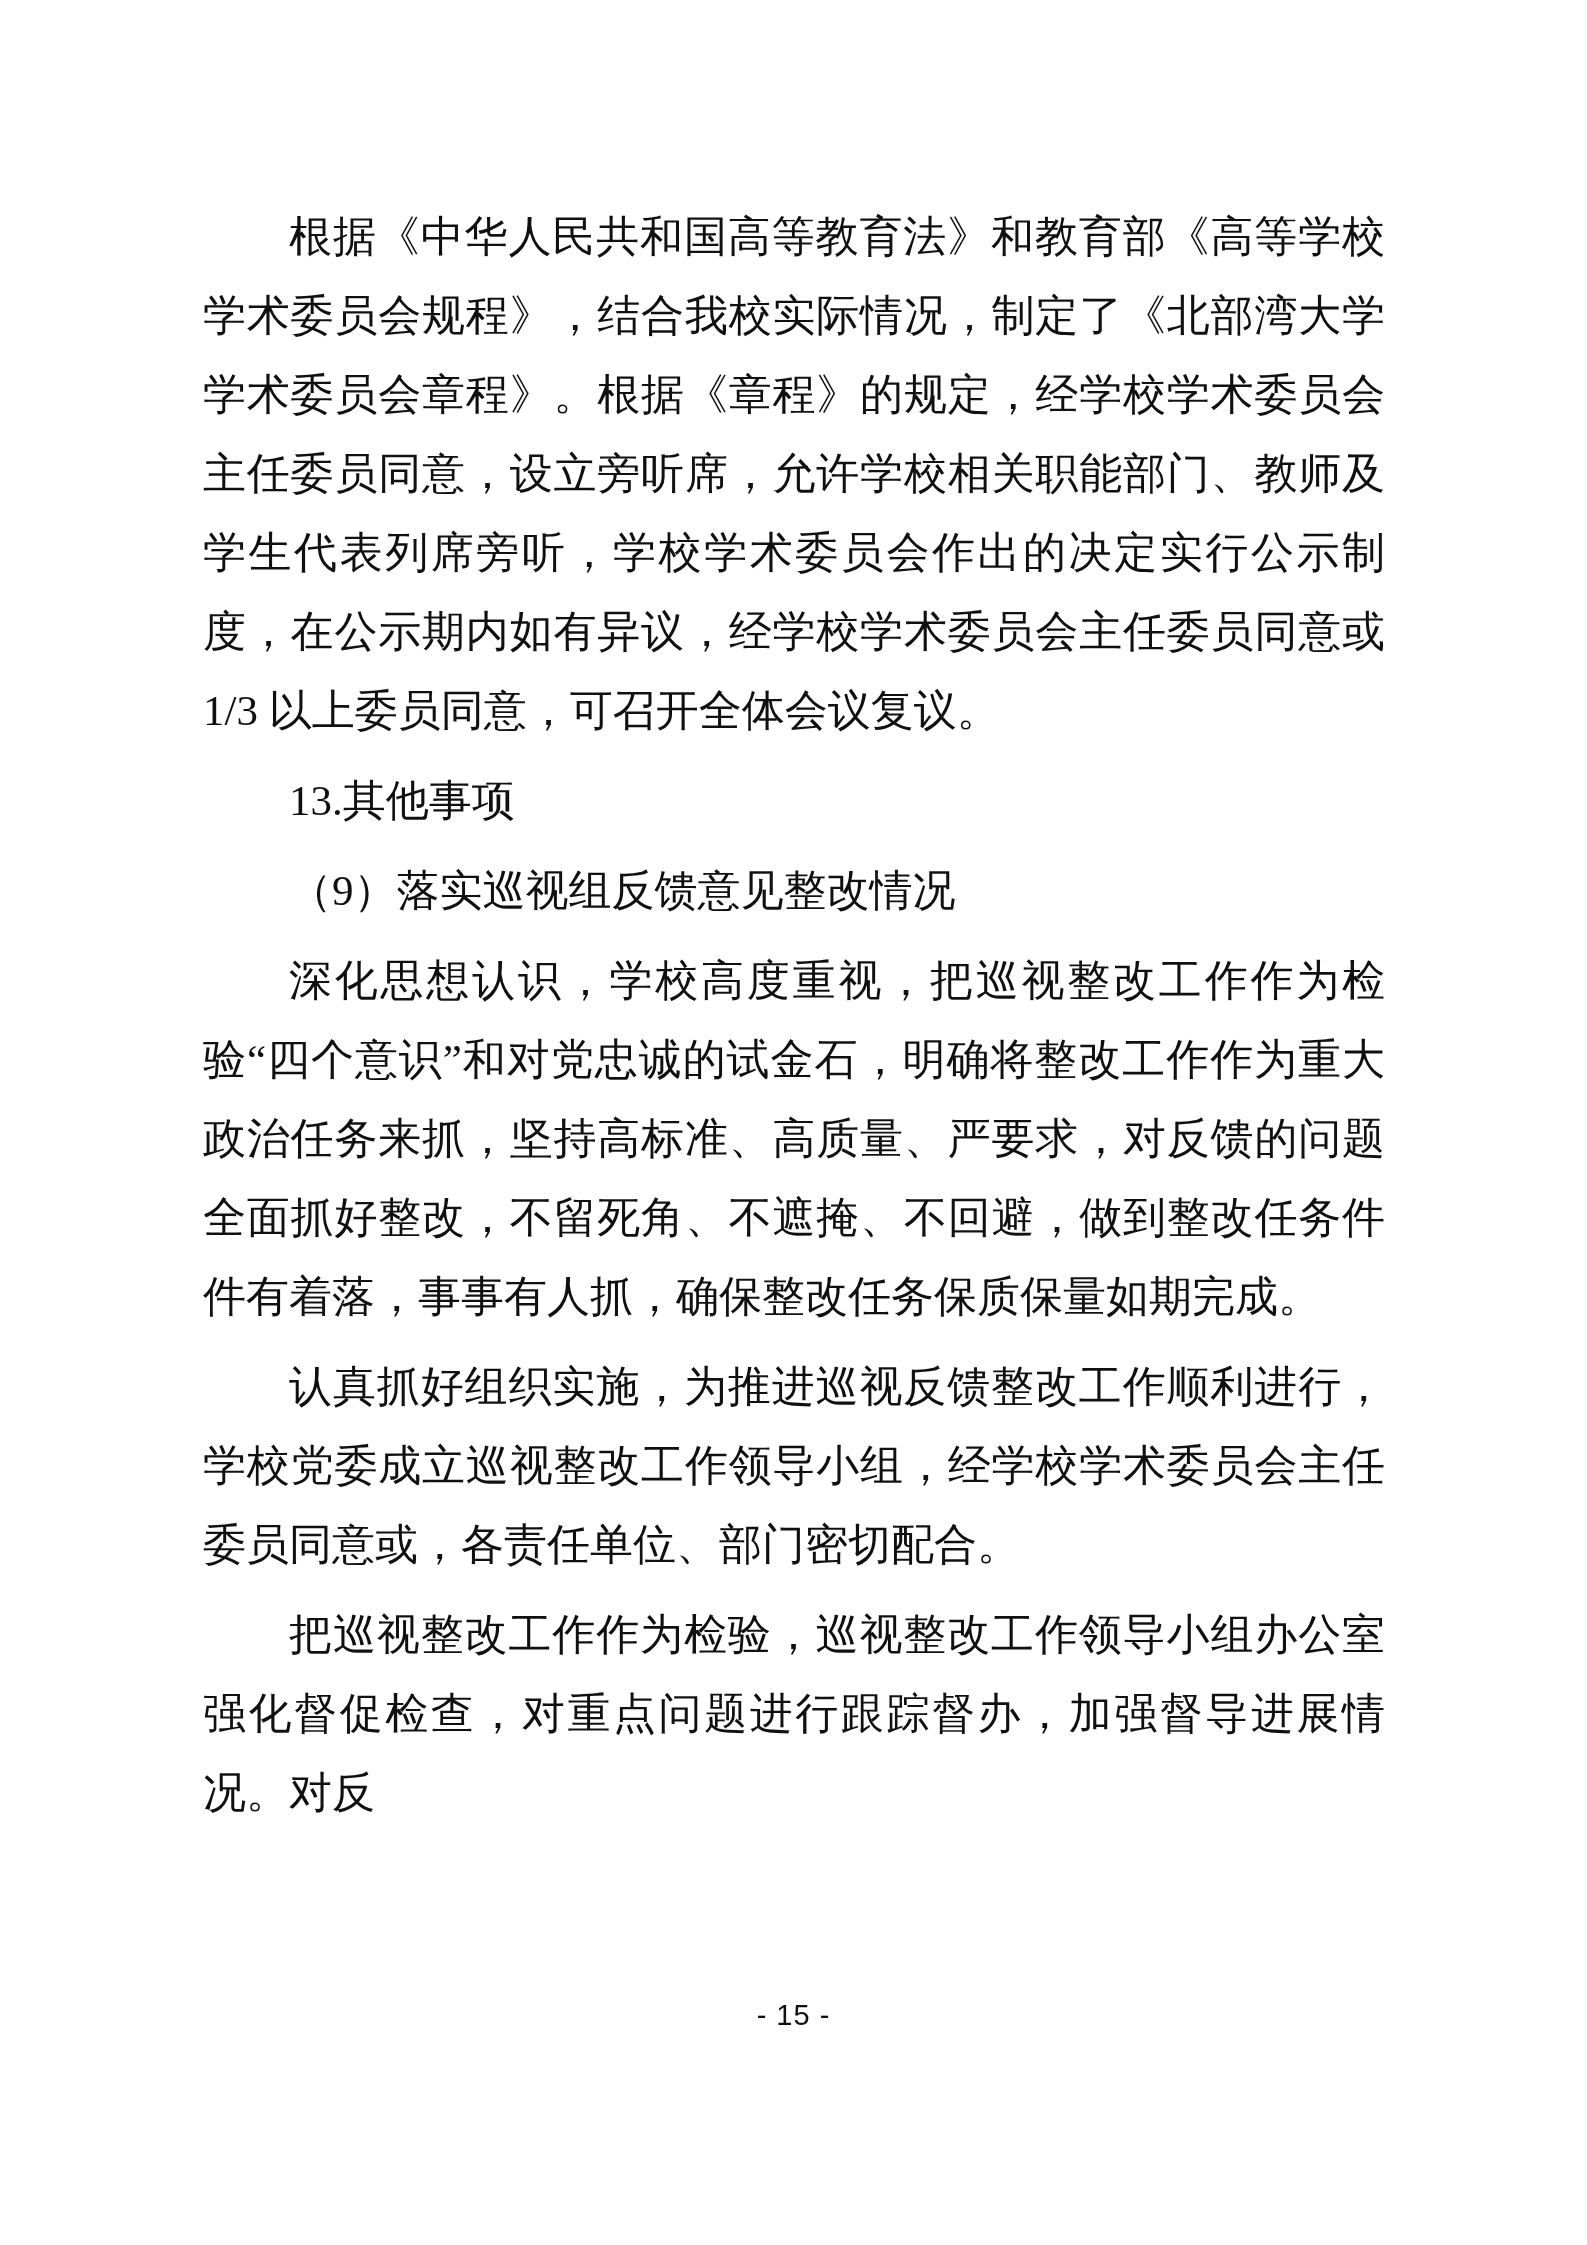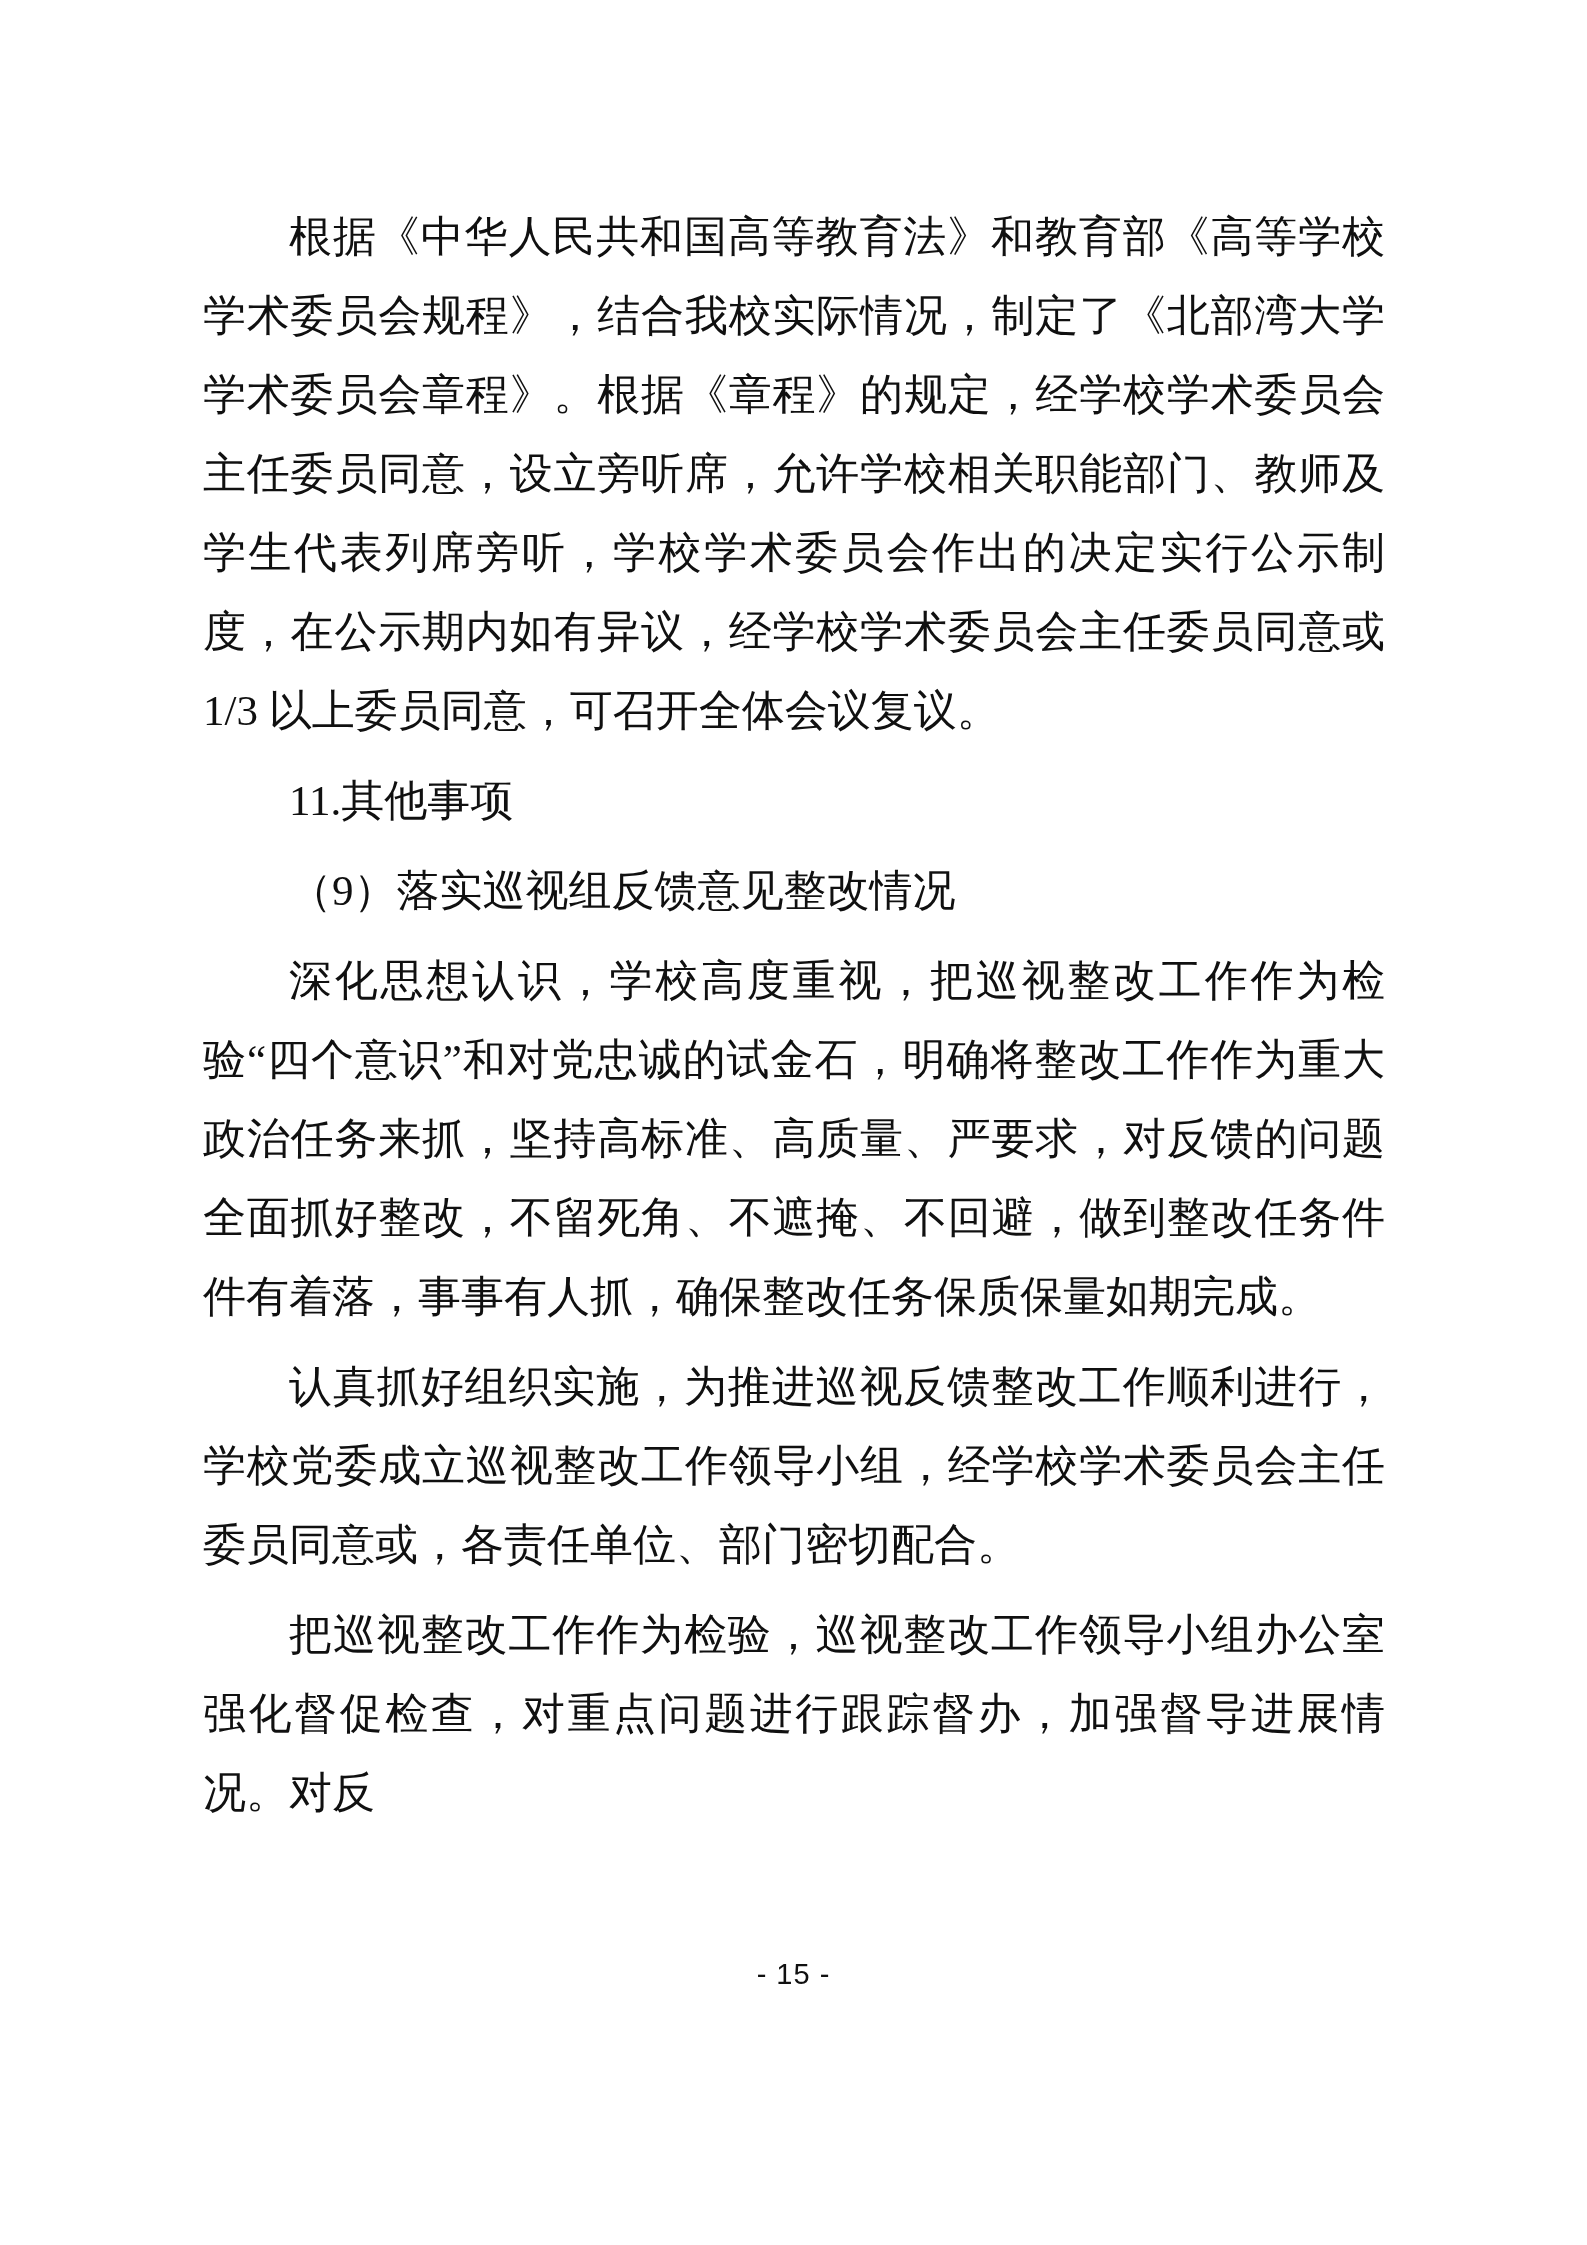--- a/index.html
+++ b/index.html
@@ -30,40 +30,40 @@
     margin: 11px;
     font-size: 43px;
     line-height: 79px;
     text-align: justify;
     text-justify: inter-ideograph;
     text-indent: 2em;
     word-break: break-all;
   }
   .footer {
     position: absolute;
-    top: 1958px;
+    top: 1999px;
     left: 0;
     width: 100%;
     text-align: center;
   }
   .page-number {
     font-family: "Liberation Sans", "DejaVu Sans", sans-serif;
     font-size: 29px;
     color: #101010;
     letter-spacing: 1px;
   }
 </style>
 </head>
 <body>
 
 <div class="page">
 
   <div class="body-text">
     <p class="para">根据《中华人民共和国高等教育法》和教育部《高等学校学术委员会规程》，结合我校实际情况，制定了《北部湾大学学术委员会章程》。根据《章程》的规定，经学校学术委员会主任委员同意，设立旁听席，允许学校相关职能部门、教师及学生代表列席旁听，学校学术委员会作出的决定实行公示制度，在公示期内如有异议，经学校学术委员会主任委员同意或 1/3 以上委员同意，可召开全体会议复议。</p>
-    <p class="para">11.其他事项</p>
+    <p class="para">13.其他事项</p>
     <p class="para">（9）落实巡视组反馈意见整改情况</p>
     <p class="para">深化思想认识，学校高度重视，把巡视整改工作作为检验“四个意识”和对党忠诚的试金石，明确将整改工作作为重大政治任务来抓，坚持高标准、高质量、严要求，对反馈的问题全面抓好整改，不留死角、不遮掩、不回避，做到整改任务件件有着落，事事有人抓，确保整改任务保质保量如期完成。</p>
     <p class="para">认真抓好组织实施，为推进巡视反馈整改工作顺利进行，学校党委成立巡视整改工作领导小组，经学校学术委员会主任委员同意或，各责任单位、部门密切配合。</p>
     <p class="para">把巡视整改工作作为检验，巡视整改工作领导小组办公室强化督促检查，对重点问题进行跟踪督办，加强督导进展情况。对反</p>
   </div>
 
   <div class="footer">
     <span class="page-number">- 15 -</span>
   </div>
 

